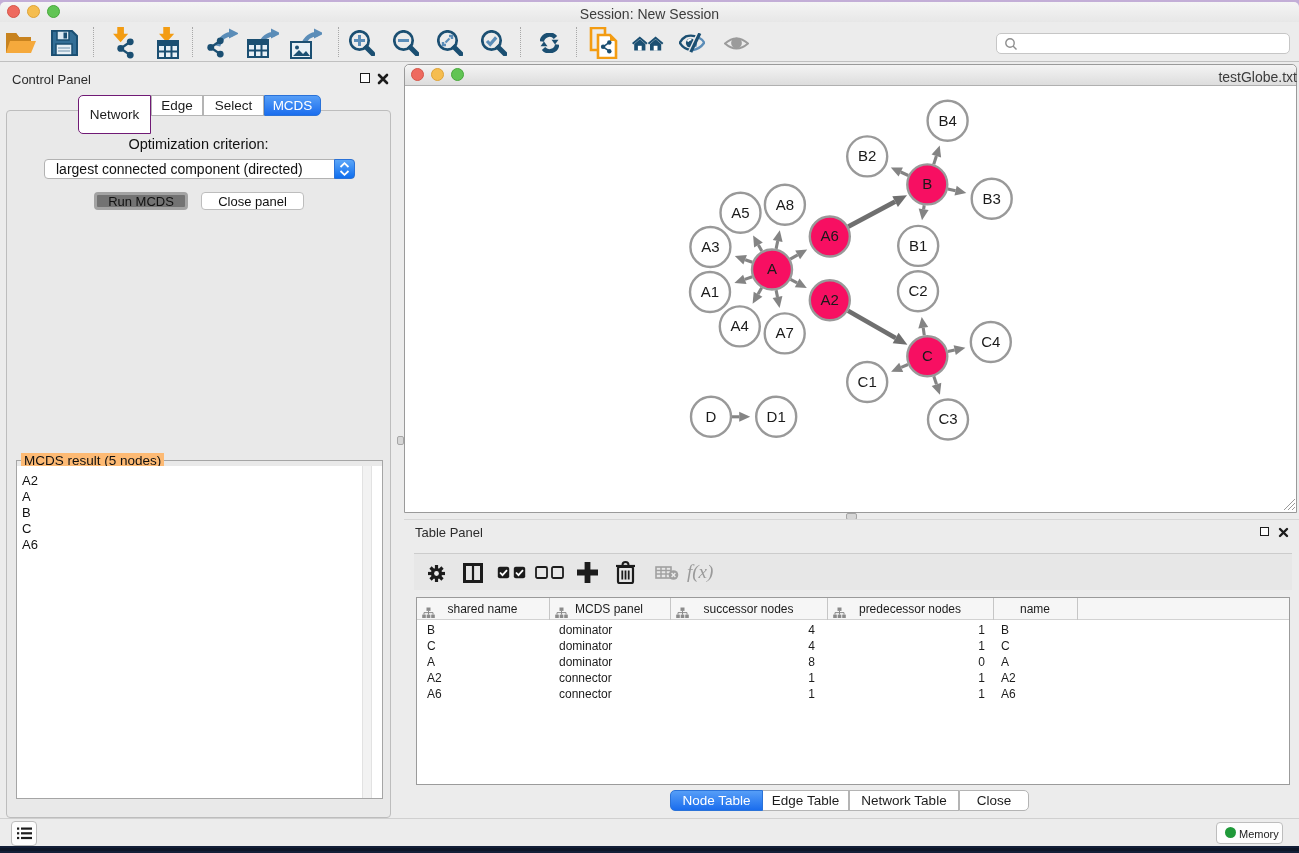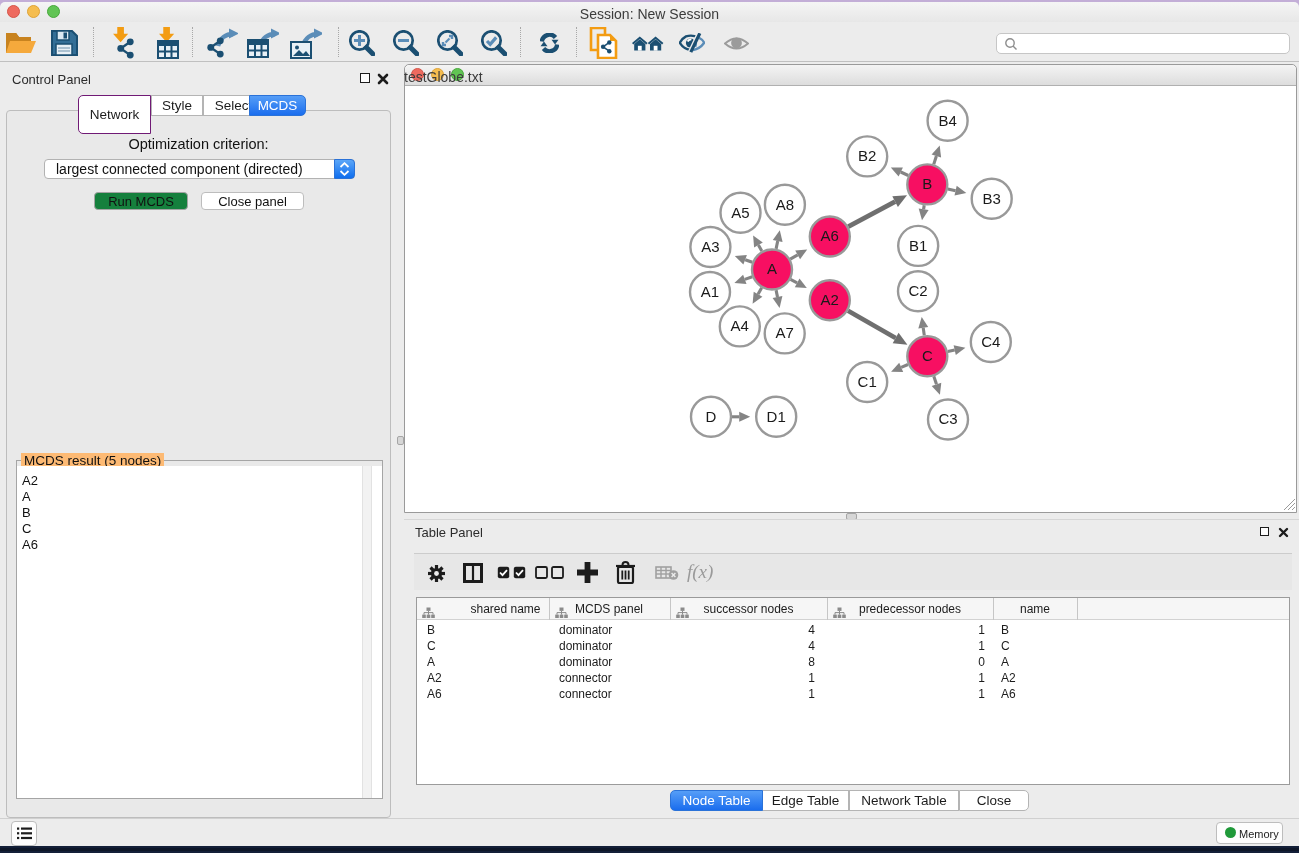--- a/index.html
+++ b/index.html
@@ -175,54 +175,54 @@
   </svg>
 
 <div class="abs" style="left:12px;top:72px;font-size:13px;color:#2c2c2c">Control Panel</div>
 <div class="abs" style="left:360px;top:73px;width:10px;height:10px;border:1.6px solid #1c1c1c;background:#fdfdfd"></div>
 <svg class="abs" style="left:377px;top:73px" width="12" height="12" viewBox="0 0 12 12">
 <path d="M2 2 L10 10 M10 2 L2 10" stroke="#1c1c1c" stroke-width="2.6" stroke-linecap="round"></path>
   </svg>
 
 <div class="abs" style="left:6px;top:110px;width:385px;height:708px;background:#e9e9e9;border:1px solid #bdbdbd;border-radius:4px"></div>
 <div class="abs" style="left:78px;top:95px;width:73px;height:39px;background:#fff;color:#1c1c1c;border:1px solid #701a75;border-top-left-radius:5px;border-bottom-left-radius:5px;display:flex;align-items:center;justify-content:center;font-size:13.5px;z-index:1">Network</div>
-<div class="abs" style="left:152px;top:95px;width:52px;height:21px;background:#fff;color:#1c1c1c;border:1px solid #b4b4b4;margin-left:-1px;display:flex;align-items:center;justify-content:center;font-size:13.5px;z-index:1">Style</div>
+<div class="abs" style="left:152px;top:95px;width:52px;height:21px;background:#fff;color:#1c1c1c;border:1px solid #b4b4b4;margin-left:-1px;display:flex;align-items:center;justify-content:center;font-size:13.5px;z-index:1">Edge</div>
 <div class="abs" style="left:204px;top:95px;width:61px;height:21px;background:#fff;color:#1c1c1c;border:1px solid #b4b4b4;margin-left:-1px;display:flex;align-items:center;justify-content:center;font-size:13.5px;z-index:1">Select</div>
-<div class="abs" style="left:250px;top:95px;width:57px;height:21px;background:linear-gradient(#569ef7,#1a6dee);color:#fff;border:1px solid #2a72d8;border-top-right-radius:5px;border-bottom-right-radius:5px;margin-left:-1px;display:flex;align-items:center;justify-content:center;font-size:13.5px;z-index:2">MCDS</div>
+<div class="abs" style="left:265px;top:95px;width:57px;height:21px;background:linear-gradient(#569ef7,#1a6dee);color:#fff;border:1px solid #2a72d8;border-top-right-radius:5px;border-bottom-right-radius:5px;margin-left:-1px;display:flex;align-items:center;justify-content:center;font-size:13.5px;z-index:2">MCDS</div>
 
 <div class="abs" style="left:6px;top:136px;width:385px;text-align:center;font-size:14.5px;color:#111">Optimization criterion:</div>
 <div class="abs" style="left:44px;top:159px;width:311px;height:20px;background:#fff;border:1px solid #b2b2b2;border-radius:4px"></div>
 <div class="abs" style="left:56px;top:161px;font-size:14px;color:#111">largest connected component (directed)</div>
 <div class="abs" style="left:334px;top:159px;width:21px;height:20px;background:linear-gradient(#5ba6f8,#0f6eee);border-radius:0 4px 4px 0;border:1px solid #2a72d8"></div>
 <svg class="abs" style="left:338px;top:162px" width="13" height="14" viewBox="0 0 13 14">
 <path d="M2.5 5 L6.5 1.2 L10.5 5" fill="none" stroke="#fff" stroke-width="1.8"></path>
 <path d="M2.5 9 L6.5 12.8 L10.5 9" fill="none" stroke="#fff" stroke-width="1.8"></path>
   </svg>
 
-<div class="abs" style="left:94px;top:192px;width:94px;height:18px;background:#15803d;border:1px solid #a3a3a3;border-radius:4px;display:flex;align-items:center;justify-content:center;font-size:13px;color:#111">Run MCDS</div>
+<div class="abs" style="left:94px;top:192px;width:94px;height:18px;background:#737373;border:3px solid #a3a3a3;border-radius:4px;display:flex;align-items:center;justify-content:center;font-size:13px;color:#111">Run MCDS</div>
 <div class="abs" style="left:201px;top:192px;width:103px;height:18px;background:#fff;border:1px solid #bdbdbd;border-radius:4px;display:flex;align-items:center;justify-content:center;font-size:13px;color:#111">Close panel</div>
 
 <div class="abs" style="left:16px;top:460px;width:367px;height:339px;border:1px solid #a5a5a5"></div>
 <div class="abs" style="left:21px;top:453px;background:#fdba74;padding:0 3px;font-size:13.5px;color:#111">MCDS result (5 nodes)</div>
 <div class="abs" style="left:17px;top:466px;width:365px;height:332px;background:#fff"></div>
 <div class="abs" style="left:362px;top:466px;width:10px;height:332px;background:#f2f2f2;border-left:1px solid #e2e2e2;border-right:1px solid #e2e2e2"></div>
 <div class="abs" style="left:22px;top:473px;font-size:13px;color:#111">
     <div style="height:16px;line-height:16px">A2</div>
     <div style="height:16px;line-height:16px">A</div>
     <div style="height:16px;line-height:16px">B</div>
     <div style="height:16px;line-height:16px">C</div>
     <div style="height:16px;line-height:16px">A6</div>
   </div>
 
 <div class="abs" style="left:404px;top:64px;width:893px;height:449px;background:#fff;border:1px solid #9a9a9a;border-radius:5px 5px 0 0"></div>
 <div class="abs" style="left:405px;top:65px;width:891px;height:21px;background:linear-gradient(#f4f4f4,#dddddd);border-bottom:1px solid #b0b0b0;border-radius:5px 5px 0 0"></div>
 <div class="abs light" style="left:411px;top:68px;background:#ee6a5f;border:1px solid #d55549"></div>
 <div class="abs light" style="left:431px;top:68px;background:#f5bd4f;border:1px solid #dfa336"></div>
 <div class="abs light" style="left:451px;top:68px;background:#61c454;border:1px solid #47a83b"></div>
-<div class="abs" style="left:404px;top:69px;width:893px;text-align:left;font-size:14px;color:#3c3c3c">testGlobe.txt</div>
+<div class="abs" style="left:404px;top:69px;width:893px;text-align:right;font-size:14px;color:#3c3c3c">testGlobe.txt</div>
 
 <svg class="abs" style="left:405px;top:86px" width="891" height="426" viewBox="405 86 891 426" font-family="Liberation Sans,sans-serif">
 <line x1="761.8" y1="251.1" x2="758.4" y2="245.1" stroke="#848484" stroke-width="3.1"></line>
     <polygon points="753.1,235.4 762.8,242.6 754.1,247.5" fill="#848484"></polygon>
 <line x1="776.1" y1="248.9" x2="777.7" y2="241.0" stroke="#848484" stroke-width="3.1"></line>
     <polygon points="779.8,230.2 782.6,242.0 772.8,240.0" fill="#848484"></polygon>
 <line x1="752.3" y1="262.3" x2="745.2" y2="259.7" stroke="#848484" stroke-width="3.1"></line>
     <polygon points="734.8,255.9 746.9,255.0 743.4,264.4" fill="#848484"></polygon>
 <line x1="752.3" y1="276.7" x2="744.8" y2="279.4" stroke="#848484" stroke-width="3.1"></line>
     <polygon points="734.4,283.1 743.1,274.7 746.5,284.1" fill="#848484"></polygon>
@@ -383,21 +383,21 @@
 </div>
 <div class="abs" style="left:0px;top:598px;width:1299px;height:0px"></div>
 <div class="abs" style="left:0;top:598px;width:1299px;height:22px">
     <div class="abs" style="left:549px;top:0;width:1px;height:22px;background:#c6c6c6"></div>
     <div class="abs" style="left:670px;top:0;width:1px;height:22px;background:#c6c6c6"></div>
     <div class="abs" style="left:827px;top:0;width:1px;height:22px;background:#c6c6c6"></div>
     <div class="abs" style="left:993px;top:0;width:1px;height:22px;background:#c6c6c6"></div>
     <div class="abs" style="left:1077px;top:0;width:1px;height:22px;background:#c6c6c6"></div>
   </div>
 <div class="abs" style="left:0;top:598px;width:1299px;height:22px">
-    <div class="abs hcell" style="left:416px;width:133px;margin-left:23px;">
+    <div class="abs hcell" style="left:416px;width:133px;">
       <span>shared name</span>
     </div>
     <div class="abs" style="left:422px;top:5px"><svg width="13" height="12" viewBox="0 0 13 12" style="vertical-align:-2px">
         <rect x="4.5" y="0.5" width="4" height="3.4" fill="#8b8b8b"></rect>
         <rect x="0.2" y="7.6" width="3.6" height="3.4" fill="#8b8b8b"></rect>
         <rect x="4.7" y="7.6" width="3.6" height="3.4" fill="#8b8b8b"></rect>
         <rect x="9.2" y="7.6" width="3.6" height="3.4" fill="#8b8b8b"></rect>
         <path d="M2 7.6 v-2 h9 v2 M6.5 4 v3.6" fill="none" stroke="#8b8b8b" stroke-width="1"></path>
       </svg></div>
     <div class="abs hcell" style="left:549px;width:120px;">

